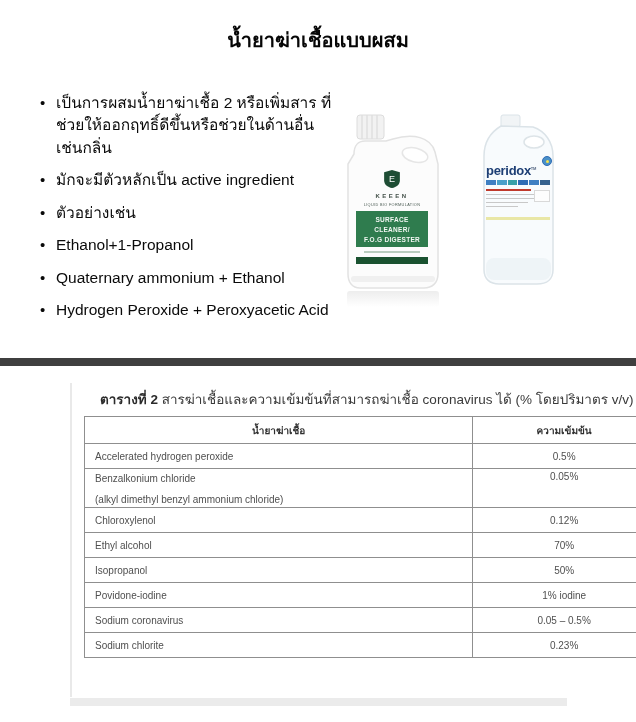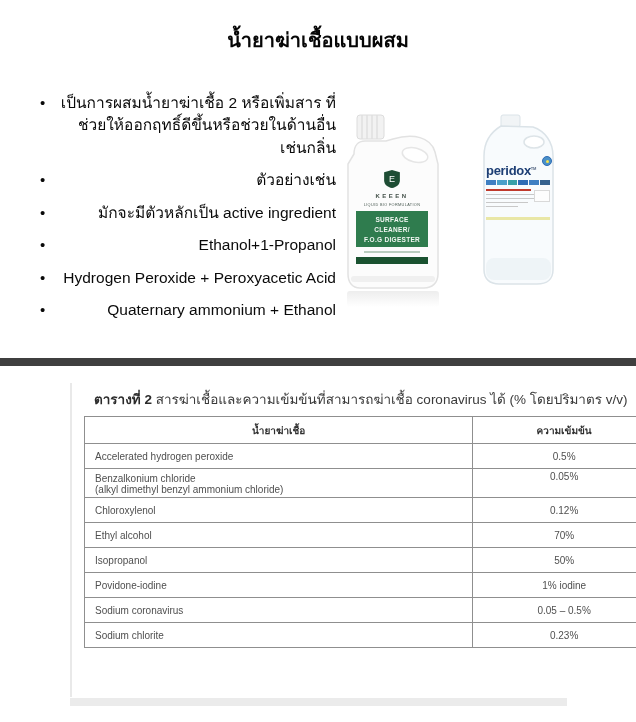--- a/index.html
+++ b/index.html
@@ -3,21 +3,21 @@
 <meta charset="utf-8">
 <style>
   * { margin:0; padding:0; box-sizing:border-box; }
   html,body { width:636px; height:722px; background:#ffffff; overflow:hidden;
               font-family:"Liberation Sans", sans-serif; }
 
   .slide-title { position:absolute; top:24px; left:0; right:0; text-align:center;
                  font-size:20px; font-weight:700; color:#060606; }
 
   
-  .bullet-list { position:absolute; left:40px; top:92px; width:296px; list-style:none;text-align:right; }
+  .bullet-list { position:absolute; left:40px; top:92px; width:296px; list-style:none; }
   .bullet-list li { position:relative; padding-left:16px; margin-bottom:10px;
                     font-size:15.5px; line-height:1.45; color:#0a0a0a; }
   .bullet-list li::before { content:"•"; position:absolute; left:0; top:0; font-size:15px; }
 
   
   .product { position:absolute; }
   .product-keen { left:341px; top:110px; width:104px; height:186px; }
   .product-peridox { left:477px; top:112px; width:82px; height:178px; }
   .reflection { position:absolute; left:347px; top:291px; width:92px; height:16px;
                 background:linear-gradient(#e9e9e9, rgba(255,255,255,0)); border-radius:3px; opacity:.8; }
@@ -52,45 +52,45 @@
   .yellowstripe { height:3px; background:#e9e7a6; margin-top:10px; }
 
   
   .section-divider { position:absolute; left:0; top:358px; width:636px; height:8px; background:#3f3f3f; }
 
   
   .table-card { position:absolute; left:70px; top:383px; width:497px; height:314px; background:#ffffff; }
   .table-card::before { content:""; position:absolute; left:0; top:0; bottom:0; width:2px; background:#e9e9e9; }
   .snippet-shadow { position:absolute; left:70px; top:698px; width:497px; height:8px; background:#ebebeb; }
 
-  .table-caption { position:absolute; left:24px; top:5px; font-size:13.5px; color:#3a3a3a; white-space:nowrap; }
+  .table-caption { position:absolute; left:30px; top:5px; font-size:13.5px; color:#3a3a3a; white-space:nowrap; }
   .table-caption b { color:#2b2b2b; }
 
   table.data { position:absolute; left:14px; top:33px; width:572px; border-collapse:collapse;
                font-size:10px; color:#4f4f4f; }
   table.data th, table.data td { border:1px solid #8f8f8f; }
   table.data th { font-weight:700; color:#2e2e2e; text-align:center; height:27px; padding:2px 6px; }
   table.data td { height:25px; padding:2px 10px; }
   table.data td.value { text-align:center; padding:2px 4px; }
   col.c-name { width:68%; } col.c-val { width:32%; }
   tr.two-line td { vertical-align:top; padding-top:4px; }
-  tr.two-line .name2 { }
+  tr.two-line .name2 { margin-top:10px; }
 </style>
 </head>
 <body>
 
 <h1 class="slide-title">น้ำยาฆ่าเชื้อแบบผสม</h1>
 
 <ul class="bullet-list">
     <li><span>เป็นการผสมน้ำยาฆ่าเชื้อ 2 หรือเพิ่มสาร ที่ช่วยให้ออกฤทธิ์ดีขึ้นหรือช่วยในด้านอื่น เช่นกลิ่น</span></li>
+    <li><span>มักจะมีตัวหลักเป็น active ingredient</span></li>
     <li><span>ตัวอย่างเช่น</span></li>
-    <li><span>มักจะมีตัวหลักเป็น active ingredient</span></li>
     <li><span>Ethanol+1-Propanol</span></li>
+    <li><span>Quaternary ammonium + Ethanol</span></li>
     <li><span>Hydrogen Peroxide + Peroxyacetic Acid</span></li>
-    <li><span>Quaternary ammonium + Ethanol</span></li>
   </ul>
 
 <div class="product product-keen">
   <svg width="104" height="186" viewBox="0 0 104 186">
     <rect x="16" y="5" width="27" height="24" rx="3" fill="#f2f2f2" stroke="#dcdcdc"></rect>
     <path d="M21 5 V29 M26 5 V29 M31 5 V29 M36 5 V29" stroke="#dfdfdf" stroke-width="1.4" fill="none"></path>
     <path d="M13,44 C13,36 17,31 24,31 L45,31 L52,29 C72,23 90,27 94,42 L97,54 L97,164 C97,173 91,178 83,178 L19,178 C11,178 7,172 7,164 L7,54 Z" fill="#fcfcfc" stroke="#e2e2e2" stroke-width="1.5"></path>
     <ellipse cx="74" cy="45" rx="13" ry="7" transform="rotate(14 74 45)" fill="#ffffff" stroke="#e6e6e6" stroke-width="1.5"></ellipse>
     <rect x="10" y="166" width="84" height="6" rx="3" fill="#f0f0f0"></rect>
   </svg>

